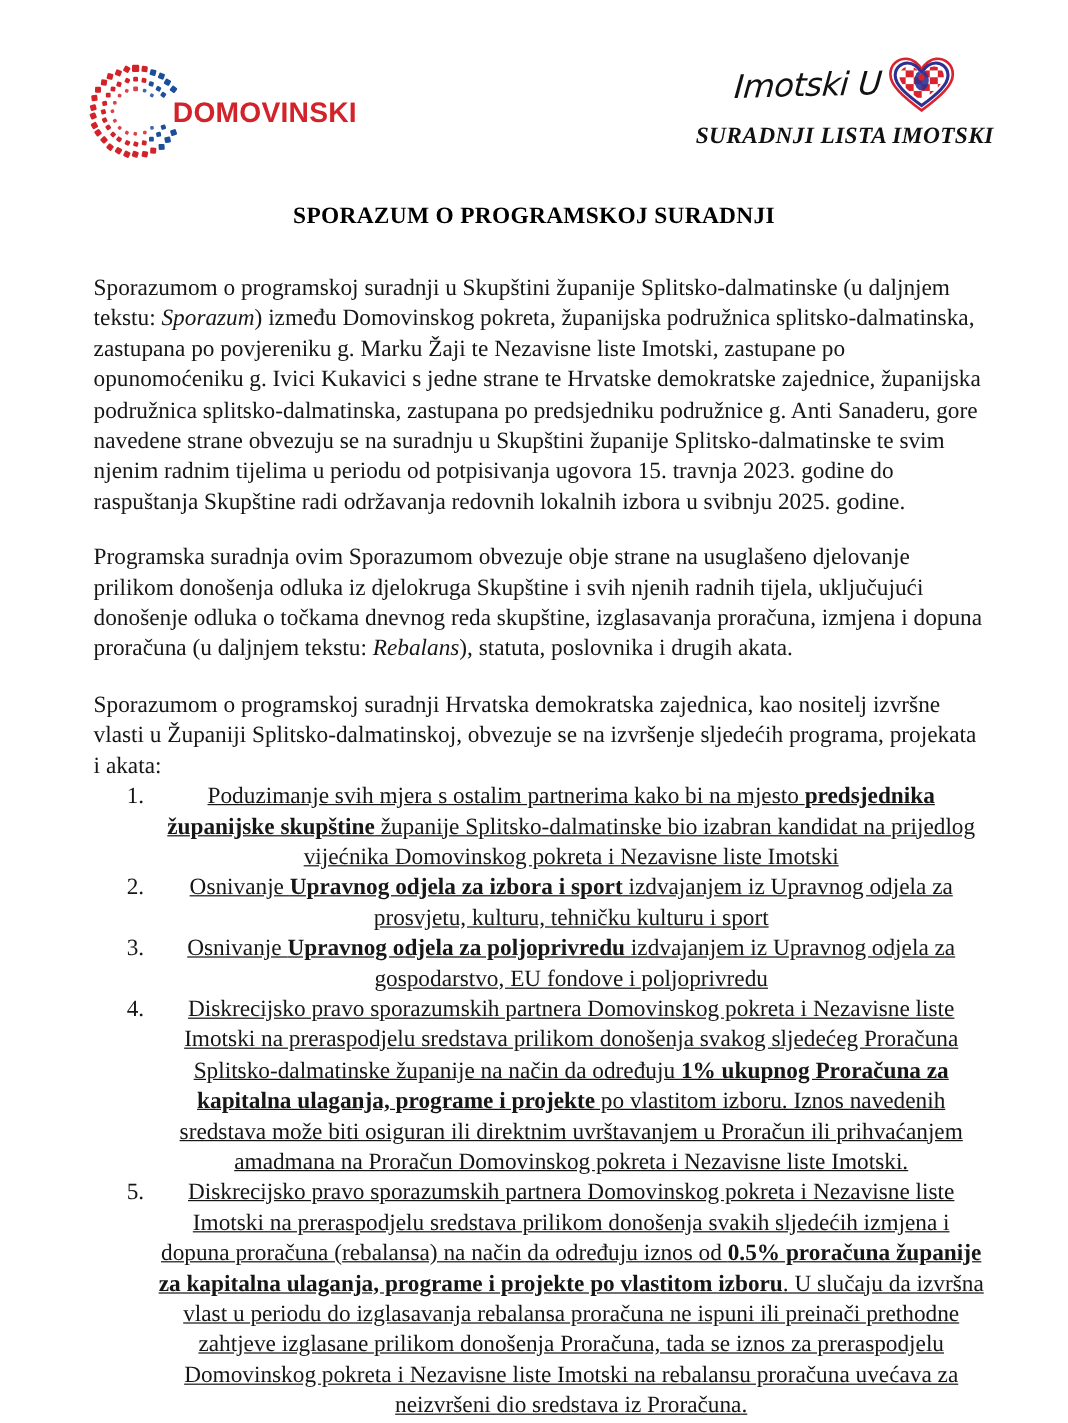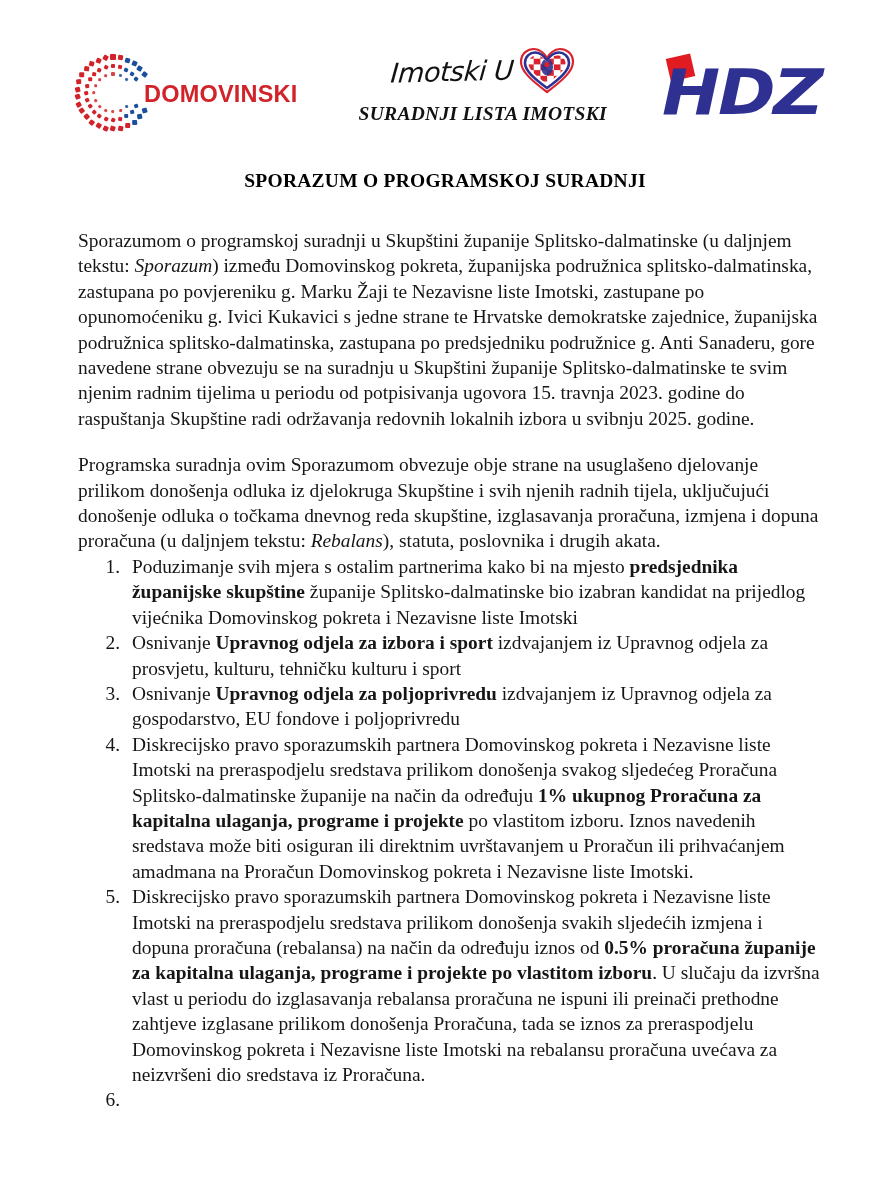--- a/index.html
+++ b/index.html
@@ -175,21 +175,22 @@
   ol.items {
     margin: 0;
     padding-left: 47px;
     font-size: 19.4px;
     line-height: 25.4px;
     color: #161616;
   }
   ol.items > li {
     margin: 0 0 0 0;
     padding-left: 7px;
-    text-align: left;
+    text-align: center;
+    text-decoration: underline;
   }
   b { font-weight: bold; }
   i { font-style: italic; }
 </style>
 </head>
 <body>
 
 <div class="page">
 
   <div class="logo-bar">
@@ -291,33 +292,30 @@
               <rect x="34.8" y="28.8" width="6.7" height="5.7" fill="#d9232e"></rect>
               <ellipse cx="28" cy="20" rx="6" ry="8.5" fill="#2e3191" opacity="0.9"></ellipse>
               <circle cx="28" cy="17.5" r="2.6" fill="#d9232e"></circle>
             </g>
           </svg>
         </span>
       </div>
       <div class="nli-sub">SURADNJI LISTA IMOTSKI</div>
     </div>
 
-    <div class="hdz-logo">
-      <span class="hdz-square"></span>
-      <span class="hdz-text">HDZ</span>
-    </div>
 
   </div>
 
   <h1 class="doc-title">SPORAZUM O PROGRAMSKOJ SURADNJI</h1>
 
   <div class="body-wrap">
     <div id="paragraphs">
         <p class="para"><span>Sporazumom o programskoj suradnji u Skupštini županije Splitsko-dalmatinske (u daljnjem tekstu: </span><i>Sporazum</i><span>) između Domovinskog pokreta, županijska podružnica splitsko-dalmatinska, zastupana po povjereniku g. Marku Žaji te Nezavisne liste Imotski, zastupane po opunomoćeniku g. Ivici Kukavici s jedne strane te Hrvatske demokratske zajednice, županijska podružnica splitsko-dalmatinska, zastupana po predsjedniku podružnice g. Anti Sanaderu, gore navedene strane obvezuju se na suradnju u Skupštini županije Splitsko-dalmatinske te svim njenim radnim tijelima u periodu od potpisivanja ugovora 15. travnja 2023. godine do raspuštanja Skupštine radi održavanja redovnih lokalnih izbora u svibnju 2025. godine.</span></p>
         <p class="para"><span>Programska suradnja ovim Sporazumom obvezuje obje strane na usuglašeno djelovanje prilikom donošenja odluka iz djelokruga Skupštine i svih njenih radnih tijela, uključujući donošenje odluka o točkama dnevnog reda skupštine, izglasavanja proračuna, izmjena i dopuna proračuna (u daljnjem tekstu: </span><i>Rebalans</i><span>), statuta, poslovnika i drugih akata.</span></p>
+        <p class="para"><span>Sporazumom o programskoj suradnji Hrvatska demokratska zajednica, kao nositelj izvršne vlasti u Županiji Splitsko-dalmatinskoj, obvezuje se na izvršenje sljedećih programa, projekata i akata:</span></p>
       </div>
     <ol class="items" id="list-items">
         <li><span>Poduzimanje svih mjera s ostalim partnerima kako bi na mjesto </span><b>predsjednika županijske skupštine</b><span> županije Splitsko-dalmatinske bio izabran kandidat na prijedlog vijećnika Domovinskog pokreta i Nezavisne liste Imotski</span></li>
         <li><span>Osnivanje </span><b>Upravnog odjela za izbora i sport</b><span> izdvajanjem iz Upravnog odjela za prosvjetu, kulturu, tehničku kulturu i sport</span></li>
         <li><span>Osnivanje </span><b>Upravnog odjela za poljoprivredu</b><span> izdvajanjem iz Upravnog odjela za gospodarstvo, EU fondove i poljoprivredu</span></li>
         <li><span>Diskrecijsko pravo sporazumskih partnera Domovinskog pokreta i Nezavisne liste Imotski na preraspodjelu sredstava prilikom donošenja svakog sljedećeg Proračuna Splitsko-dalmatinske županije na način da određuju </span><b>1% ukupnog Proračuna za kapitalna ulaganja, programe i projekte</b><span> po vlastitom izboru. Iznos navedenih sredstava može biti osiguran ili direktnim uvrštavanjem u Proračun ili prihvaćanjem amadmana na Proračun Domovinskog pokreta i Nezavisne liste Imotski.</span></li>
         <li><span>Diskrecijsko pravo sporazumskih partnera Domovinskog pokreta i Nezavisne liste Imotski na preraspodjelu sredstava prilikom donošenja svakih sljedećih izmjena i dopuna proračuna (rebalansa) na način da određuju iznos od </span><b>0.5% proračuna županije za kapitalna ulaganja, programe i projekte po vlastitom izboru</b><span>. U slučaju da izvršna vlast u periodu do izglasavanja rebalansa proračuna ne ispuni ili preinači prethodne zahtjeve izglasane prilikom donošenja Proračuna, tada se iznos za preraspodjelu Domovinskog pokreta i Nezavisne liste Imotski na rebalansu proračuna uvećava za neizvršeni dio sredstava iz Proračuna.</span></li>
         <li></li>
       </ol>
   </div>

